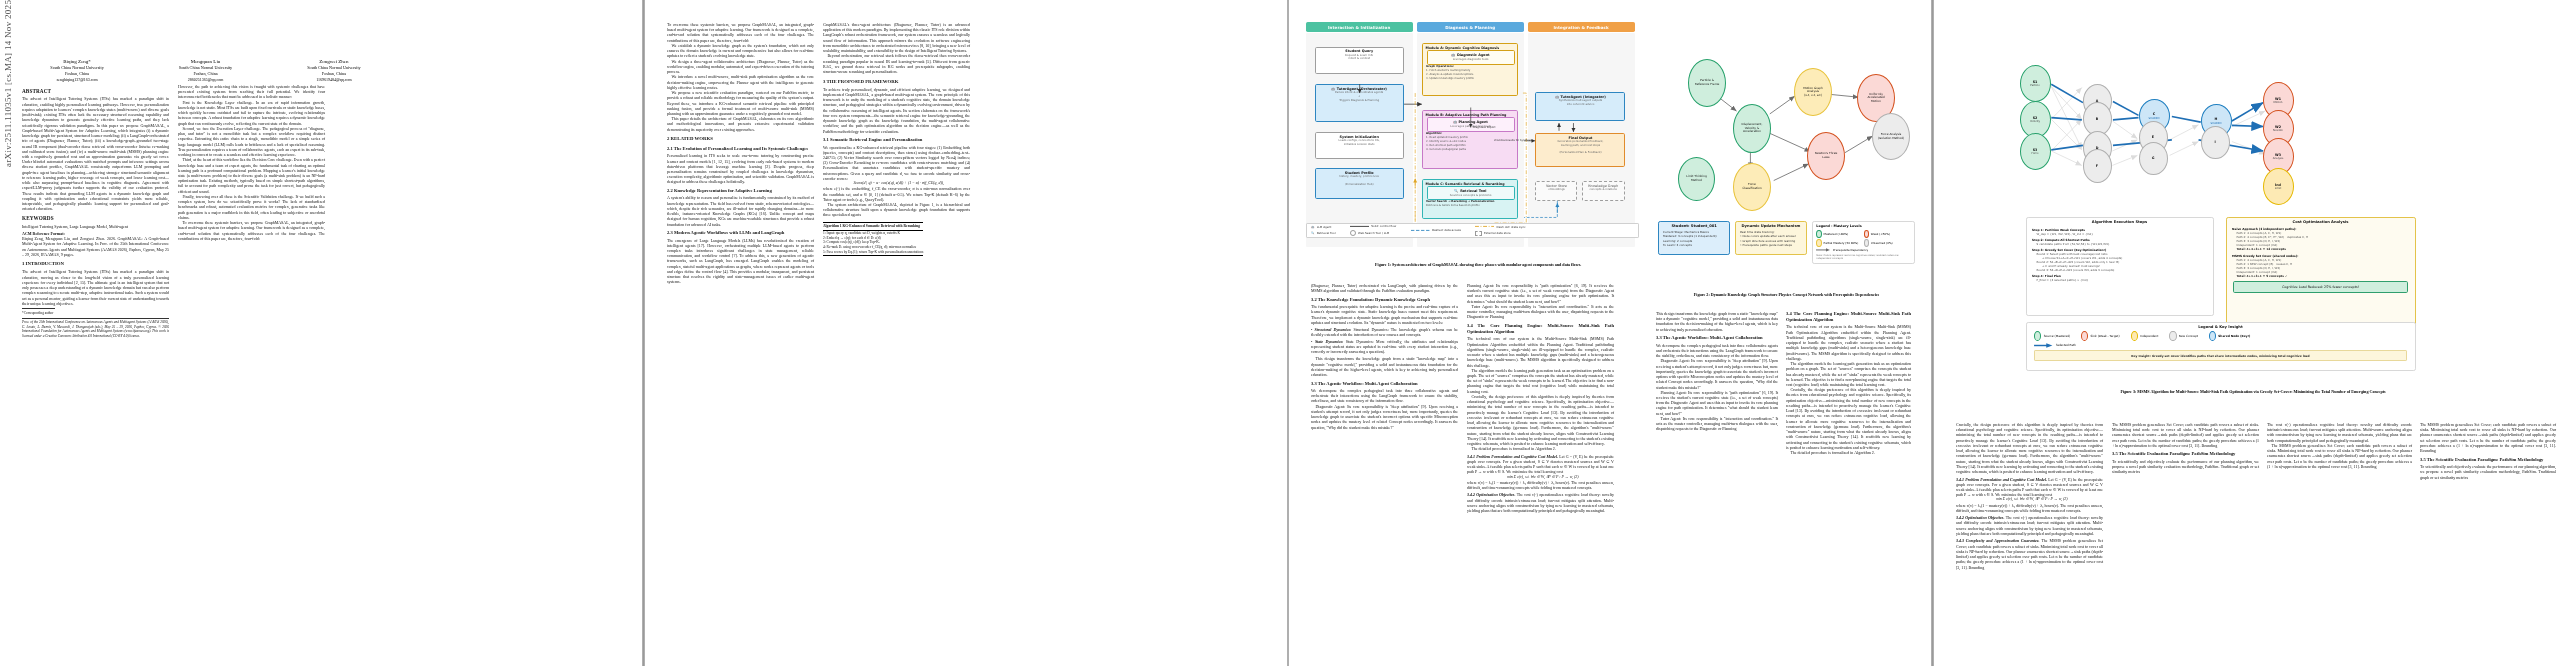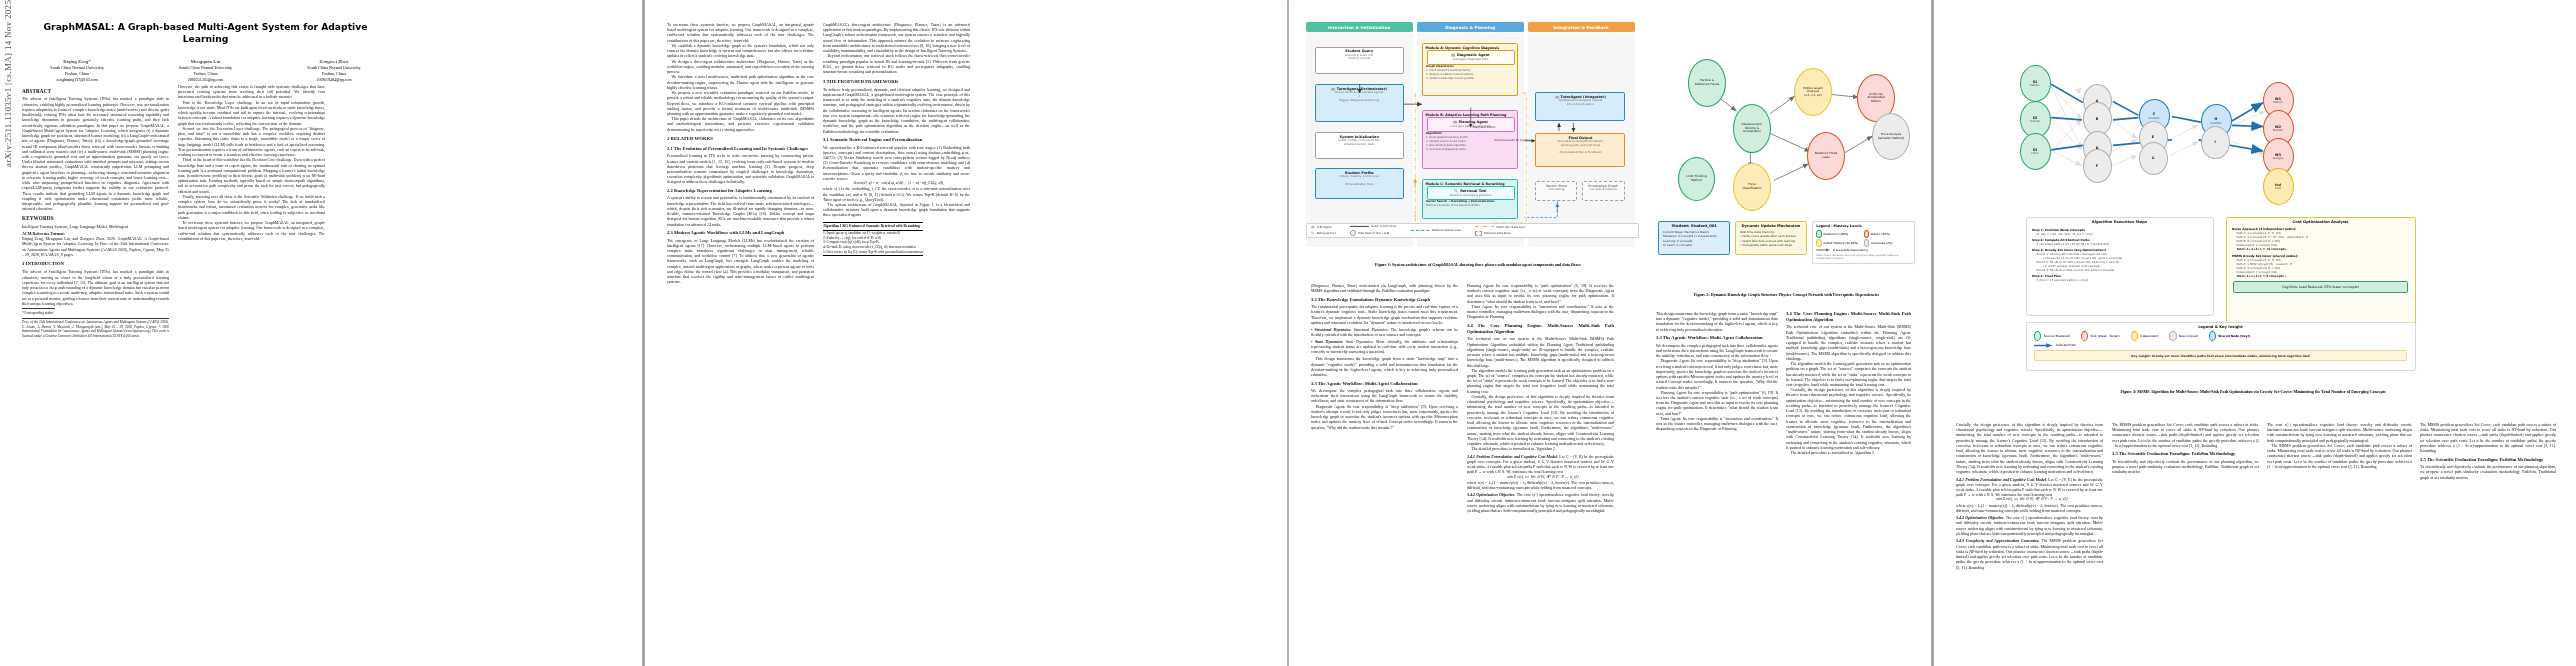--- a/index.html
+++ b/index.html
@@ -90,21 +90,20 @@
 </style>
 </head>
 <body>
 
 <div class="canvas">
 
   <div class="page" id="page1">
 
     <div class="arxiv-stamp">arXiv:2511.11035v1 [cs.MA] 14 Nov 2025</div>
 
-    <div class="title">GraphMASAL: A Graph-based Multi-Agent System for Adaptive Learning</div>
 
     <div class="authors">
       <div class="author">
         <div class="nm">Biqing Zeng*</div>
         <div>South China Normal University</div>
         <div>Foshan, China</div>
         <div class="em">zengbiqing137@163.com</div>
       </div>
       <div class="author">
         <div class="nm">Mengquan Liu</div>

